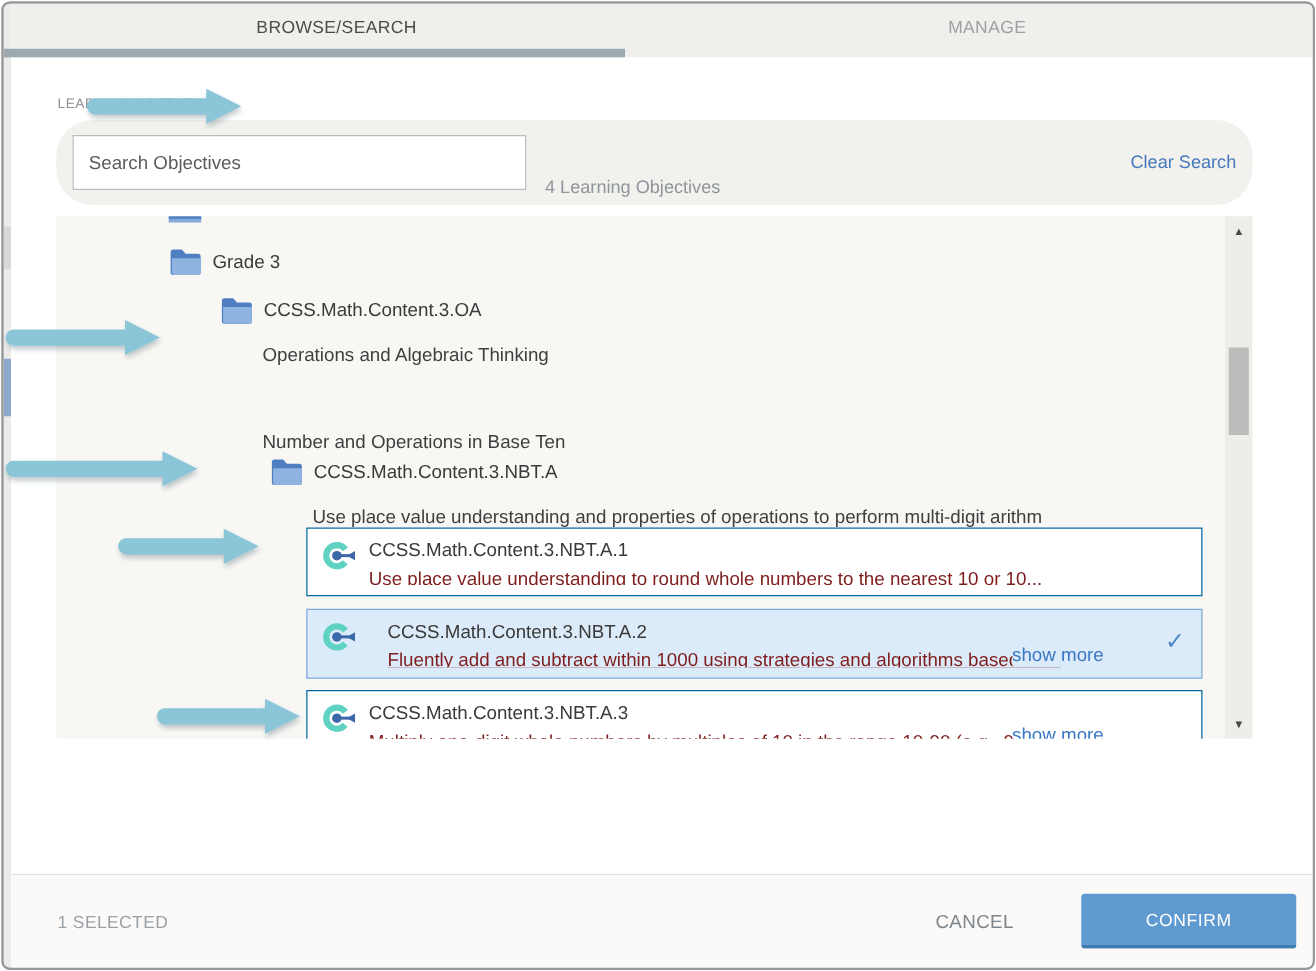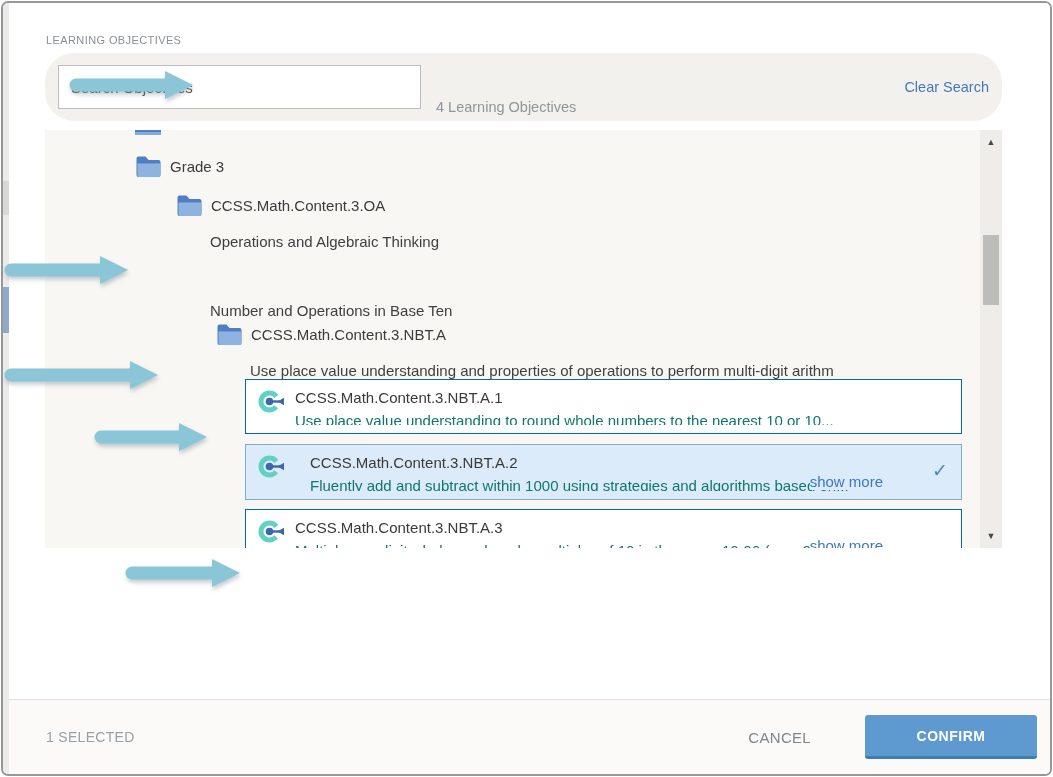--- a/index.html
+++ b/index.html
@@ -44,44 +44,49 @@
   .t-item .lbl { margin-left:8px; font-size:15px; color:#3b3b3b; }
   .t-desc { position:absolute; font-size:15px; color:#3f3f3f; white-space:nowrap; overflow:hidden; max-width:755px; }
 
   .folder-svg { width:27px; height:23px; display:block; }
   .obj-svg { width:27px; height:27px; display:block; }
 
   .card { position:absolute; left:200px; width:717px; background:#ffffff; border:1px solid #0369a1; display:flex; padding:8px 12px; cursor:pointer; }
   .card.selected { background:#dcebf9; border:1px solid #7fa9da; }
   .card .txt { margin-left:10px; overflow:hidden; }
   .card .code { font-size:15px; color:#3a3a3a; margin-top:1px; }
-  .card .desc { font-size:15px; color:#0f766e; margin-top:6px; white-space:nowrap; overflow:hidden;text-decoration:underline; }
+  .card .desc { font-size:15px; color:#7f1d1d; margin-top:6px; white-space:nowrap; overflow:hidden;text-decoration:underline; }
   .card .show-more { position:absolute; right:78px; bottom:9px; font-size:15px; color:#3a78c2; cursor:pointer; background:inherit; }
   .card .check { position:absolute; right:13px; top:14px; font-size:19px; font-weight:bold; color:#4a86c8; }
 
   .footer { height:75px; background:#fbfaf9; border-top:1px solid #e2e1df; display:flex; align-items:center; padding-left:37px; }
   .sel-count { font-size:14px; color:#99a0a7; letter-spacing:.3px; }
   .cancel-btn { margin-left:auto; margin-right:54px; font-size:15px; color:#7d858d; letter-spacing:.3px; cursor:pointer; }
-  .confirm-btn { margin-right:13px; width:172px; height:44px; background:#5e9ad0; border:none; border-bottom:3px solid #3f7dae; border-radius:3px; color:#ffffff; font-size:14px; font-weight:bold; letter-spacing:.5px; cursor:pointer; font-family:"Liberation Sans",sans-serif; }
+  .confirm-btn { margin-right:13px; width:172px; height:44px; background:#5e9ad0; border:none; border-bottom:3px solid #3f7dae; border-radius:3px; color:#ffffff; font-size:14px; font-weight:normal; letter-spacing:.5px; cursor:pointer; font-family:"Liberation Sans",sans-serif; }
 
   .arrow { position:absolute; z-index:20; pointer-events:none; }
   .arrow svg { display:block; filter:drop-shadow(1px 3px 2px rgba(80,110,120,.35)); }
 </style>
 </head>
 <body>
 
 <div class="win">
   <div class="sliver">
     <div class="blk1"></div>
     <div class="blk2"></div>
   </div>
 
   <div class="dialog">
 
 
+    <div class="tabbar">
+      <div class="tab active">BROWSE/SEARCH</div>
+      <div class="tab inactive">MANAGE</div>
+      <div class="tab-indicator"></div>
+    </div>
 
     <div class="content">
 
       <div class="lo-label">LEARNING OBJECTIVES</div>
 
       <div class="searchbar">
         <input type="text" placeholder="Search Objectives" style="">
         <span class="count">4 Learning Objectives</span>
         <span class="clear-link">Clear Search</span>
       </div>

